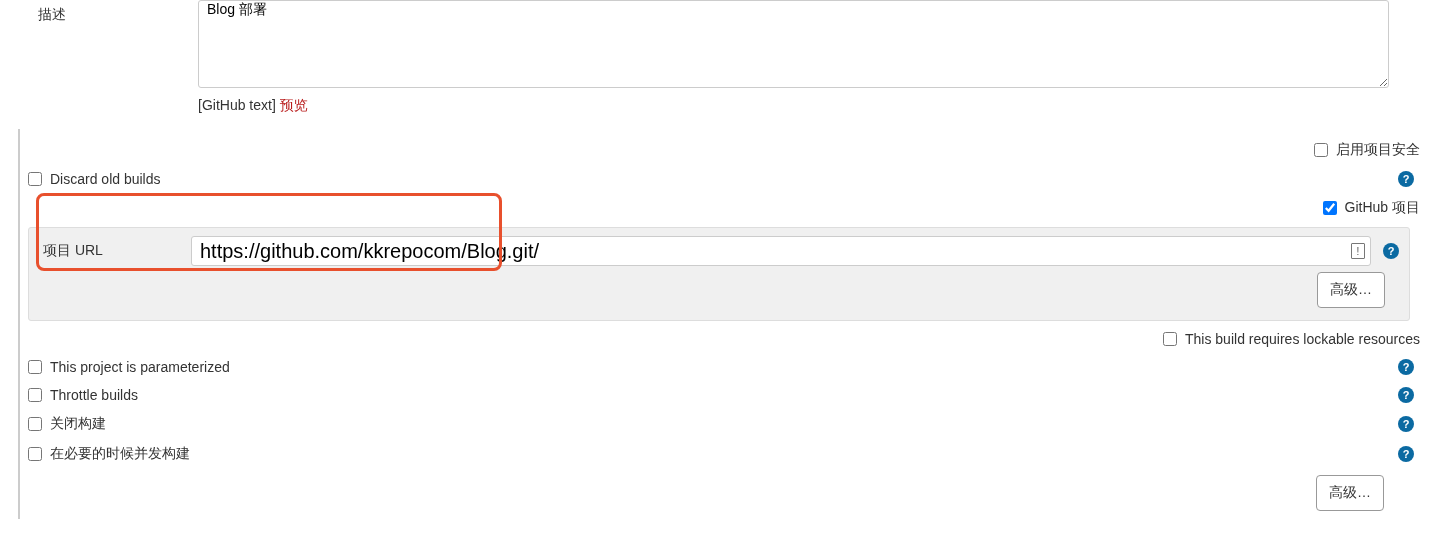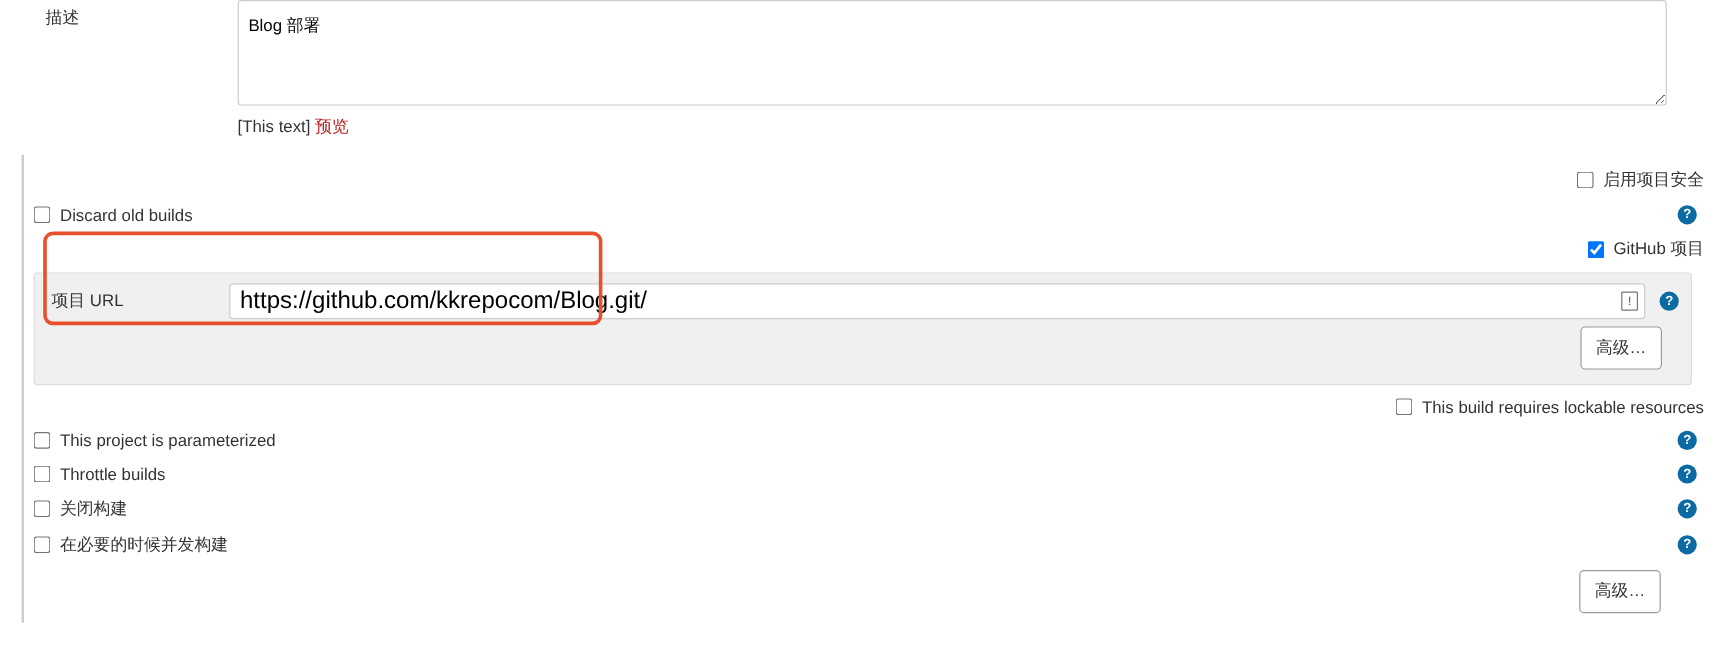--- a/index.html
+++ b/index.html
@@ -14,21 +14,21 @@
 
     
     .desc-row { display: flex; align-items: flex-start; padding: 0 0 6px 28px; justify-content: flex-end; }
     .desc-label { width: 160px; padding-top: 6px; font-size: 14px; color: #333; }
     .desc-body { flex: 1; margin-right: 35px; }
     .desc-textarea {
       width: 100%;
       height: 88px;
       border: 1px solid #ccc;
       border-radius: 3px;
-      padding: 12px 8px;
+      padding: 0 8px;
       font-family: inherit;
       font-size: 14px;
       resize: both;
     }
     .desc-hint { margin-top: 6px; font-size: 14px; color: #333; }
     .desc-hint a { color: #b91c1c; text-decoration: none; }
 
     
     .section-block {
       border-left: 2px solid #ccc;
@@ -166,21 +166,21 @@
 </head>
 <body>
 
 <div class="form-wrapper">
 
   <div class="desc-row">
     <div class="desc-label">描述</div>
     <div class="desc-body">
       <textarea class="desc-textarea" style="">Blog 部署</textarea>
       <div class="desc-hint">
-        <span>[This text]</span>
+        <span>[GitHub text]</span>
         <a href="#">预览</a>
       </div>
     </div>
   </div>
 
   <div class="section-block">
 
     <div class="opt-row">
       <input type="checkbox" style="">
       <span class="opt-label">启用项目安全</span>

